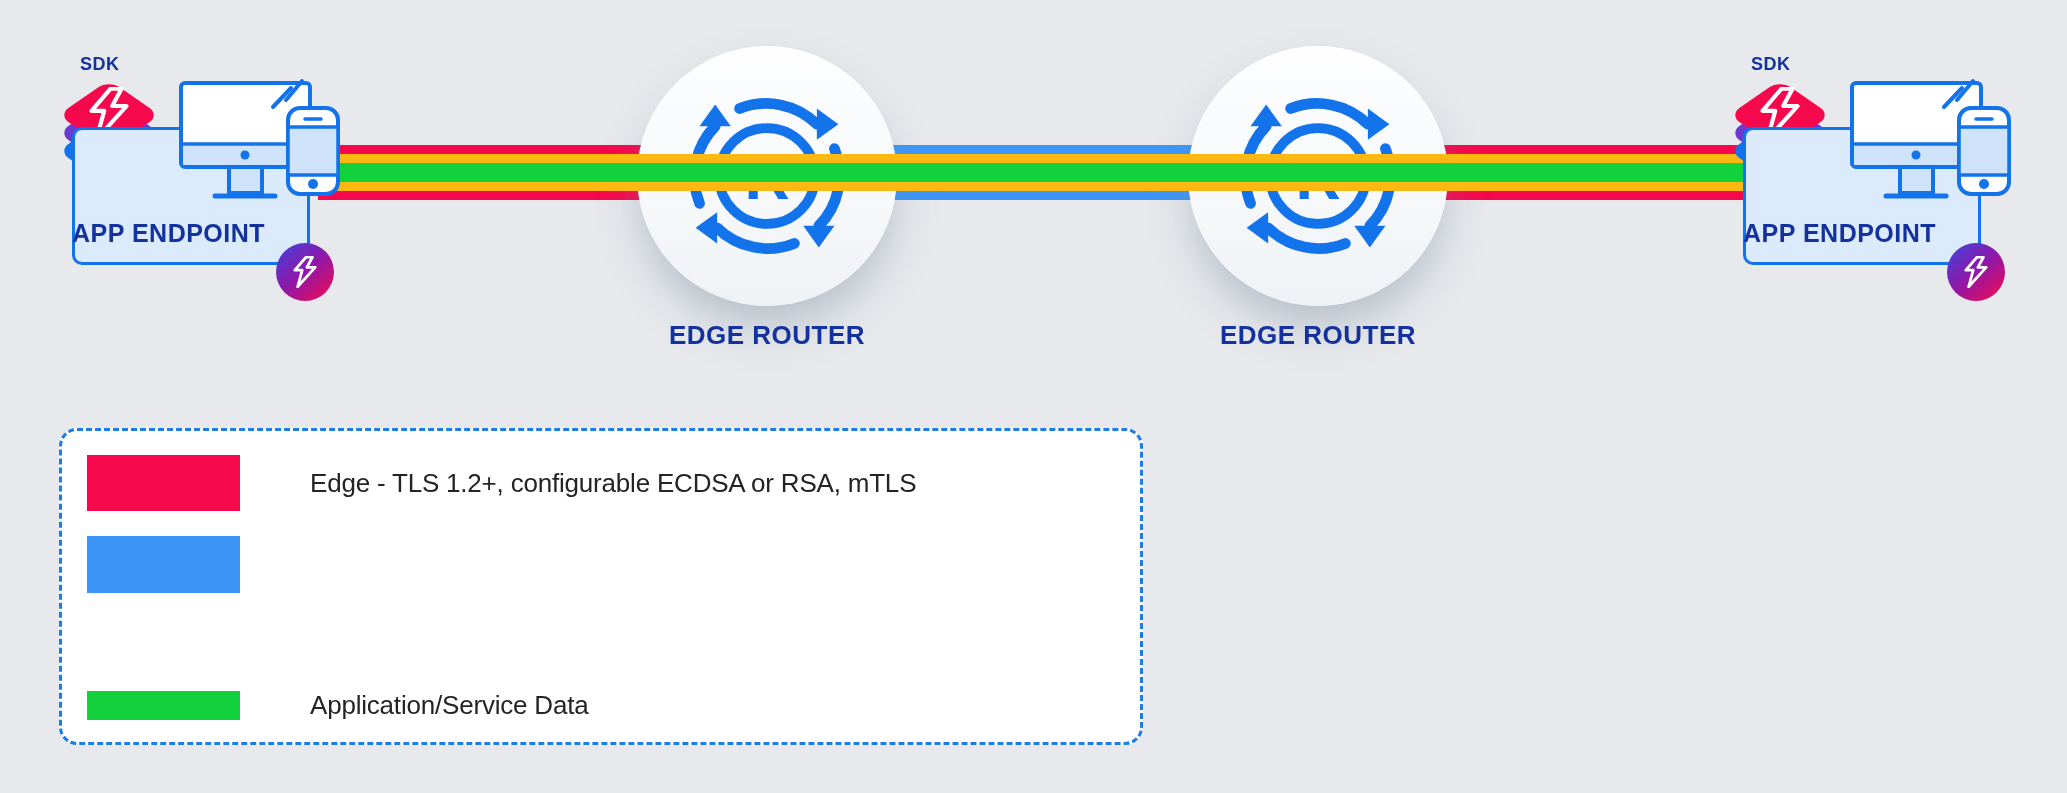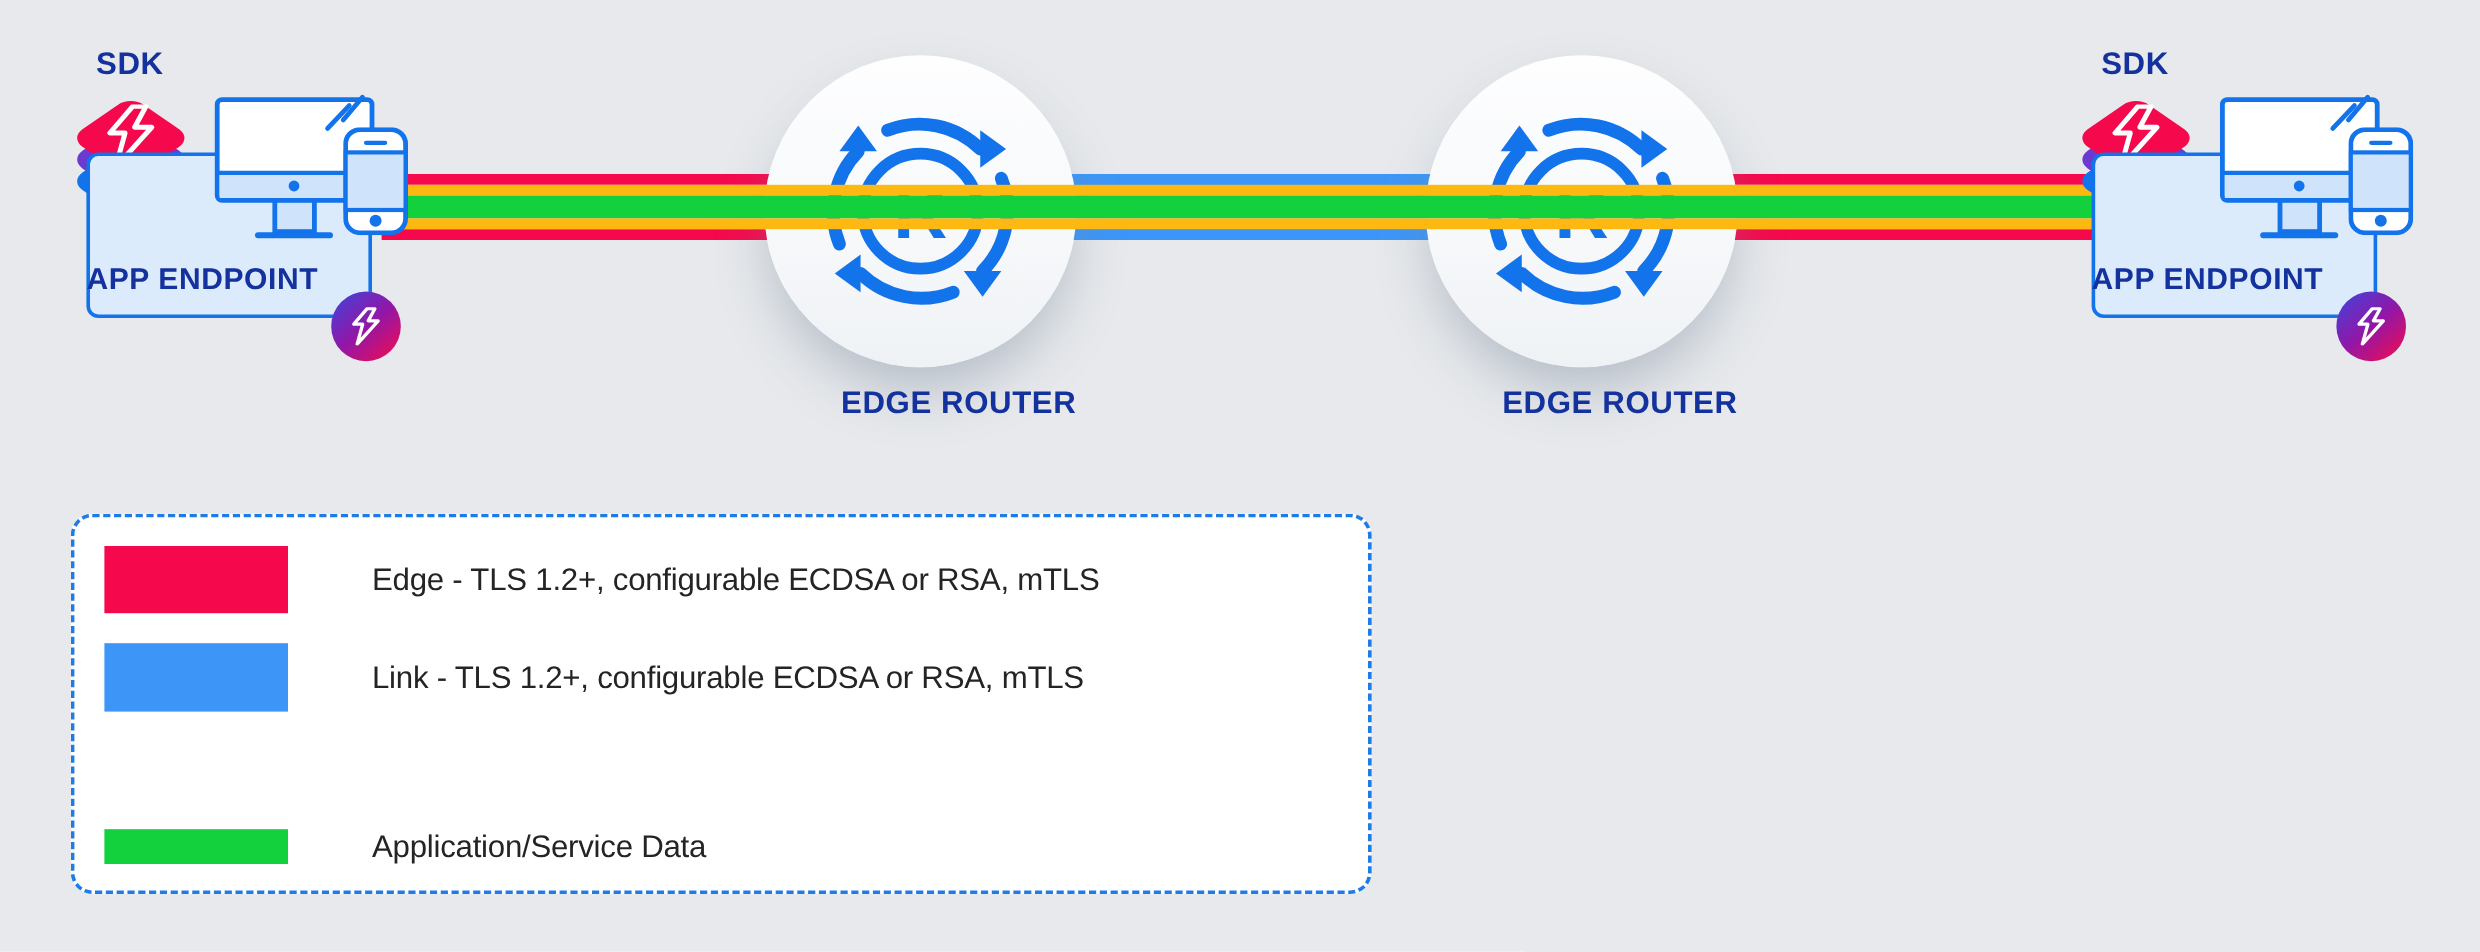--- a/index.html
+++ b/index.html
@@ -19,31 +19,31 @@
   .band.yellow.bottom{top:182px;}
   .band.green{left:318px;width:1427px;background:var(--green);top:163px;height:19px;}
 
   
   .router-circle{position:absolute;top:46px;width:260px;height:260px;border-radius:50%;
     background:linear-gradient(180deg,#FEFEFF 0%,#F6F8FA 60%,#EFF2F5 100%);
     box-shadow:0 24px 45px -6px rgba(120,135,155,.45);
     display:flex;align-items:center;justify-content:center;}
   .router-circle.left{left:637px;}
   .router-circle.right{left:1188px;}
-  .router-label{position:absolute;top:320px;width:260px;text-align:right;
+  .router-label{position:absolute;top:320px;width:260px;text-align:center;
     color:var(--navy);font-size:26px;font-weight:600;letter-spacing:.5px;}
   .router-label.left{left:637px;}
   .router-label.right{left:1188px;}
 
   
   .endpoint{position:absolute;top:0;width:396px;height:320px;}
   .endpoint.left{left:0;}
   .endpoint.right{left:1671px;}
-  .sdk-label{position:absolute;left:80px;top:38px;color:var(--navy);
-    font-size:26px;font-weight:600;letter-spacing:.5px;}
+  .sdk-label{position:absolute;left:80px;top:54px;color:var(--navy);
+    font-size:18px;font-weight:600;letter-spacing:.5px;}
   .layer{position:absolute;left:73px;width:72px;height:72px;border-radius:15px;
     transform:scaleY(.69) rotate(45deg);}
   .layer.blue-layer{top:115px;background:var(--blue);}
   .layer.purple-layer{top:97px;background:var(--purple);}
   .layer.crimson-layer{top:79px;background:var(--crimson);}
   .sdk-bolt{position:absolute;left:88px;top:87px;}
   .app-box{position:absolute;left:72px;top:127px;width:238px;height:138px;box-sizing:border-box;
     background:var(--box_fill);border:3.5px solid var(--blue);border-radius:10px;}
   .app-box-label{position:absolute;left:72px;top:219px;width:238px;text-align:left;
     color:var(--navy);font-size:25px;font-weight:600;letter-spacing:.5px;}
@@ -201,21 +201,20 @@
   <div class="router-label left">EDGE ROUTER</div>
   <div class="router-label right">EDGE ROUTER</div>
 
   <div class="legend">
     <div class="legend-row r1">
       <div class="swatch" style="background-color: rgb(245, 9, 76);"></div>
       <div class="legend-text">Edge - TLS 1.2+, configurable ECDSA or RSA, mTLS</div>
     </div>
     <div class="legend-row r2">
       <div class="swatch" style="background-color: rgb(61, 150, 247);"></div>
-      <div class="legend-text">Link - TLS 1.2+, configurable ECDSA or RSA, mTLS</div>
     </div>
     <div class="legend-row r4">
       <div class="swatch" style="background-color: rgb(18, 209, 60);"></div>
       <div class="legend-text">Application/Service Data</div>
     </div>
   </div>
 
 </div>
 
 </body></html>

